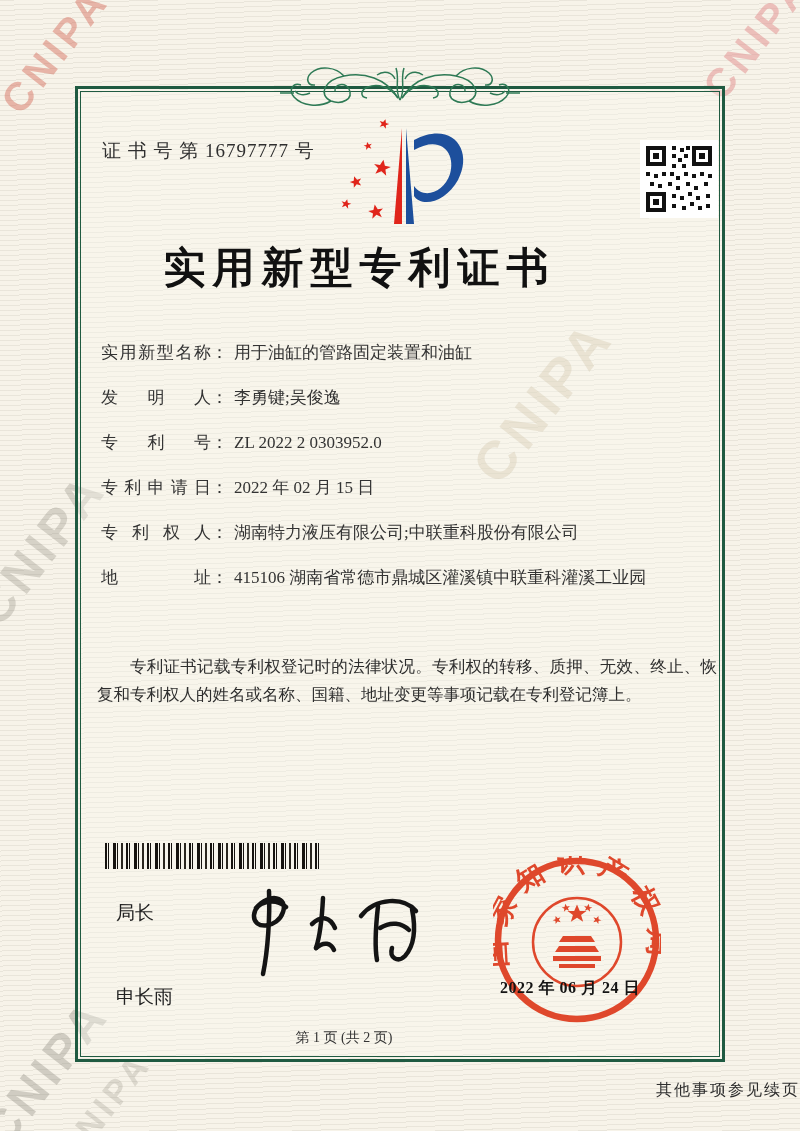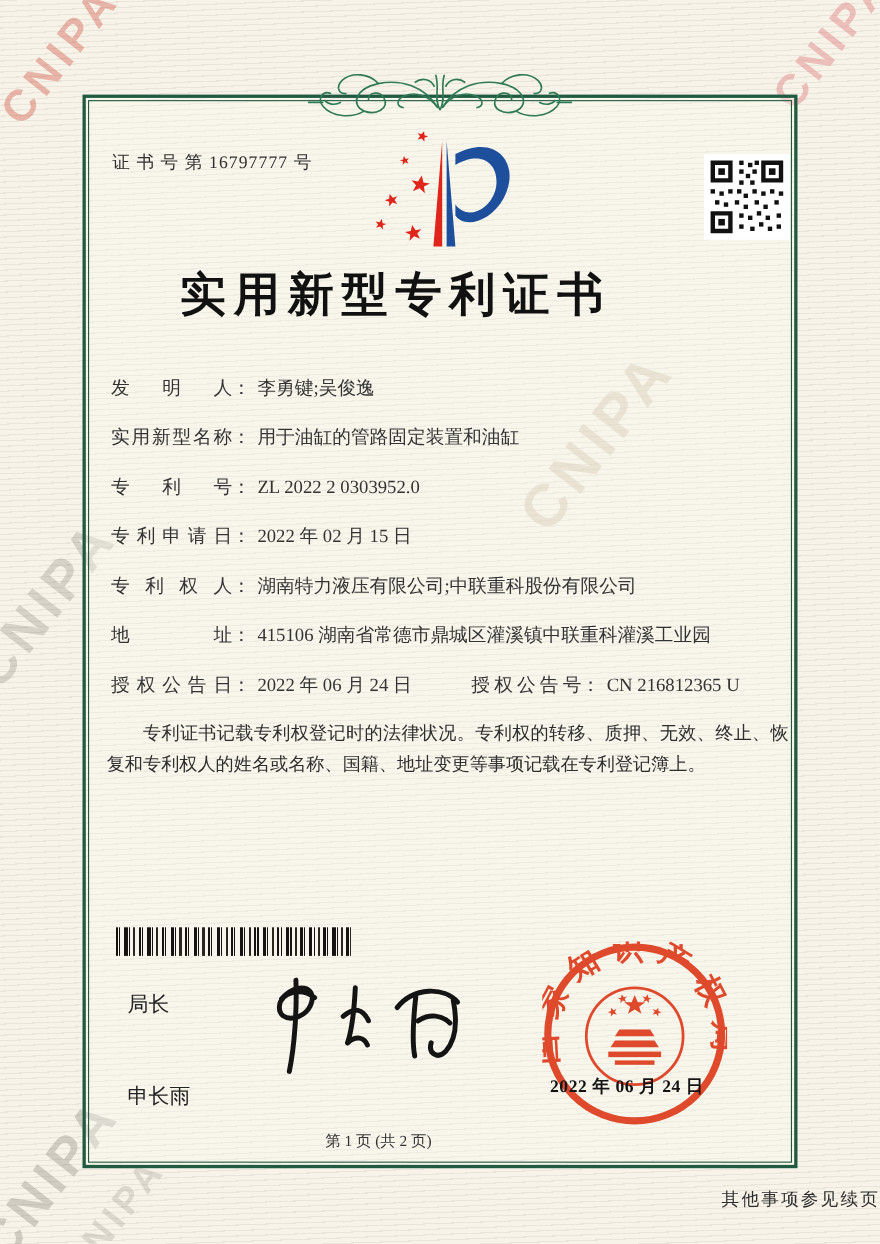--- a/index.html
+++ b/index.html
@@ -29,21 +29,21 @@
   .border-outer{
     position:absolute;left:75px;top:86px;width:644px;height:970px;
     border:3px solid #1f5a41;z-index:2;background:rgba(250,248,240,0.35);
   }
   .border-inner{position:absolute;inset:2px;border:1px solid #1f5a41;}
 
   .ornament{position:absolute;left:280px;top:60px;z-index:3;}
 
   .cert-no{
     position:absolute;left:102px;top:138px;z-index:3;
-    font-size:16px;letter-spacing:1px;color:#2f2f2f;
+    font-size:19px;letter-spacing:1px;color:#2f2f2f;
   }
   .logo{position:absolute;left:334px;top:112px;z-index:3;}
   .qr{position:absolute;left:640px;top:140px;z-index:3;background:#fff;padding:2px;}
 
   .title{
     position:absolute;left:0;top:240px;width:712px;text-align:center;z-index:3;
     font-size:42px;font-weight:700;letter-spacing:7px;text-indent:7px;color:#111;
   }
 
   .fields{position:absolute;left:101px;top:330px;width:615px;z-index:3;}
@@ -179,30 +179,26 @@
     <rect x="40" y="64" width="4" height="4"></rect>
       <rect x="48" y="60" width="4" height="4"></rect>
     <rect x="56" y="64" width="4" height="4"></rect>
       <rect x="64" y="62" width="4" height="4"></rect>
   </g>
 </svg>
 
 <div class="title">实用新型专利证书</div>
 
 <div class="fields">
+  <div class="frow"><span class="flabel">实用新型名称</span><span class="fcolon">：</span><span class="fvalue">用于油缸的管路固定装置和油缸</span></div>
   <div class="frow"><span class="flabel">发明人</span><span class="fcolon">：</span><span class="fvalue">李勇键;吴俊逸</span></div>
-  <div class="frow"><span class="flabel">实用新型名称</span><span class="fcolon">：</span><span class="fvalue">用于油缸的管路固定装置和油缸</span></div>
   <div class="frow"><span class="flabel">专利号</span><span class="fcolon">：</span><span class="fvalue">ZL 2022 2 0303952.0</span></div>
   <div class="frow"><span class="flabel">专利申请日</span><span class="fcolon">：</span><span class="fvalue">2022 年 02 月 15 日</span></div>
   <div class="frow"><span class="flabel">专利权人</span><span class="fcolon">：</span><span class="fvalue">湖南特力液压有限公司;中联重科股份有限公司</span></div>
   <div class="frow"><span class="flabel">地址</span><span class="fcolon">：</span><span class="fvalue">415106 湖南省常德市鼎城区灌溪镇中联重科灌溪工业园</span></div>
-  <div class="frow">
-    <span><span class="flabel">授权公告日</span><span class="fcolon">：</span><span class="fvalue">2022 年 06 月 24 日</span></span>
-    <span class="grant2"><span class="flabel">授权公告号</span><span class="fcolon">：</span><span class="fvalue">CN 216812365 U</span></span>
-  </div>
 </div>
 
 <div class="body-text">
   <p>专利证书记载专利权登记时的法律状况。专利权的转移、质押、无效、终止、恢复和专利权人的姓名或名称、国籍、地址变更等事项记载在专利登记簿上。</p>
 </div>
 
 <div class="barcode"></div>
 
 <div class="signer-title">局长</div>
 <div class="signer-name">申长雨</div>

